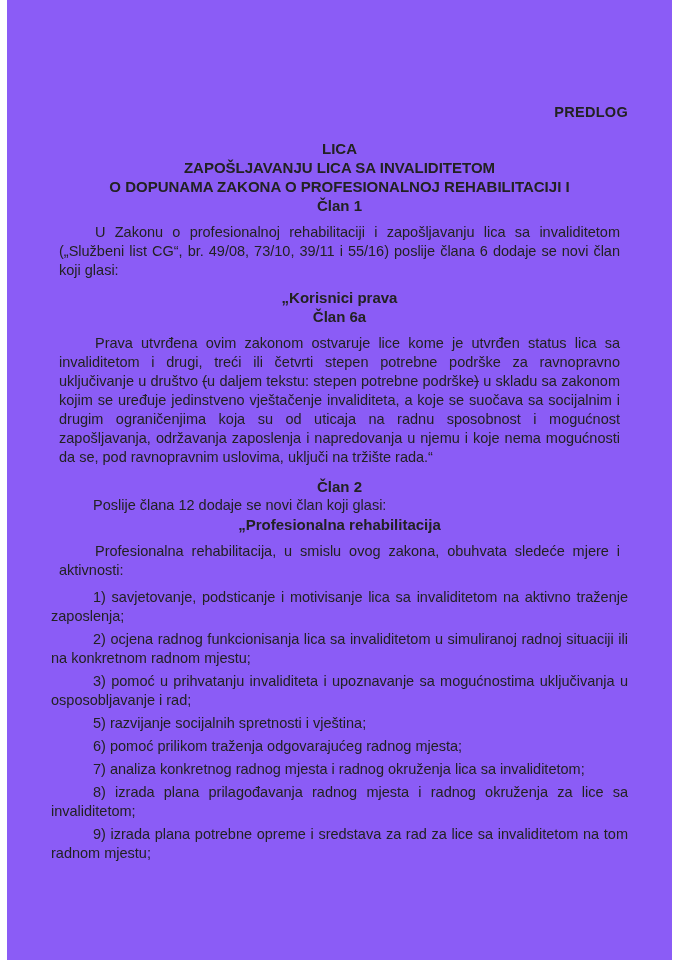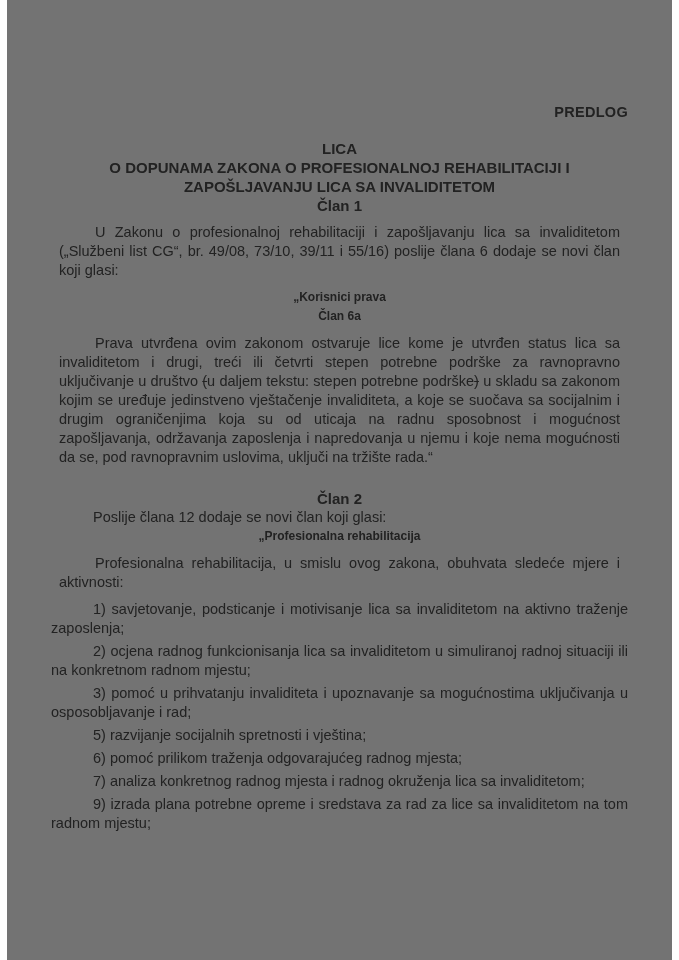--- a/index.html
+++ b/index.html
@@ -5,21 +5,21 @@
   html, body {
     margin: 0;
     padding: 0;
     background: #ffffff;
   }
   .page {
     position: relative;
     width: 665px;
     height: 960px;
     margin: 0 auto;
-    background: #737373;
+    background: #8b5cf6;
     box-sizing: border-box;
     padding: 103px 44px 0 44px;
     font-family: "Liberation Sans", "DejaVu Sans", sans-serif;
     font-size: 14.5px;
     line-height: 19px;
     color: #222222;
     overflow: hidden;
   }
   .predlog {
     text-align: right;
@@ -34,35 +34,35 @@
     line-height: 19px;
   }
   .article-heading {
     text-align: center;
     font-weight: bold;
     font-size: 15px;
     line-height: 19px;
     margin: 0;
   }
   .mt-lg { }
-  .mt-md { margin-top: 22px; }
+  .mt-md { margin-top: 10px; }
   .mt-sm { margin-top: 7px; }
   .para {
     margin: 8px;
     text-align: justify;
     text-indent: 36px;
   }
   .intro-line {
     margin: 0;
     text-indent: 42px;
   }
   .sub-heading {
     text-align: center;
     font-weight: bold;
-    font-size: 12px;
+    font-size: 15px;
     line-height: 19px;
     margin: 0;
   }
   .item {
     margin: 4px 0 0 0;
     text-align: justify;
     text-indent: 42px;
   }
   .struck {
     text-decoration: line-through;
@@ -70,22 +70,22 @@
 </style>
 </head>
 <body>
 
 <div class="page">
 
   <div class="predlog">PREDLOG</div>
 
   <div class="doc-title">
     <div>LICA</div>
+    <div>ZAPOŠLJAVANJU LICA SA INVALIDITETOM</div>
     <div>O DOPUNAMA ZAKONA O PROFESIONALNOJ REHABILITACIJI I</div>
-    <div>ZAPOŠLJAVANJU LICA SA INVALIDITETOM</div>
   </div>
 
   <div class="article-heading mt-lg">Član 1</div>
 
   <p class="para">U Zakonu o profesionalnoj rehabilitaciji i zapošljavanju lica sa invaliditetom („Službeni list CG“, br. 49/08, 73/10, 39/11 i 55/16) poslije člana 6 dodaje se novi član koji glasi:</p>
 
   <div class="sub-heading">„Korisnici prava</div>
 
   <div class="sub-heading">Član 6a</div>
 
@@ -99,15 +99,16 @@
 
 
   <p class="para mt-sm">Profesionalna rehabilitacija, u smislu ovog zakona, obuhvata sledeće mjere i aktivnosti:</p>
 
   <p class="item">1) savjetovanje, podsticanje i motivisanje lica sa invaliditetom na aktivno traženje zaposlenja;</p>
   <p class="item">2) ocjena radnog funkcionisanja lica sa invaliditetom u simuliranoj radnoj situaciji ili na konkretnom radnom mjestu;</p>
   <p class="item">3) pomoć u prihvatanju invaliditeta i upoznavanje sa mogućnostima uključivanja u osposobljavanje i rad;</p>
   <p class="item">5) razvijanje socijalnih spretnosti i vještina;</p>
   <p class="item">6) pomoć prilikom traženja odgovarajućeg radnog mjesta;</p>
   <p class="item">7) analiza konkretnog radnog mjesta i radnog okruženja lica sa invaliditetom;</p>
+  <p class="item">8) izrada plana prilagođavanja radnog mjesta i radnog okruženja za lice sa invaliditetom;</p>
   <p class="item">9) izrada plana potrebne opreme i sredstava za rad za lice sa invaliditetom na tom radnom mjestu;</p>
 
 </div>
 
 </body></html>

